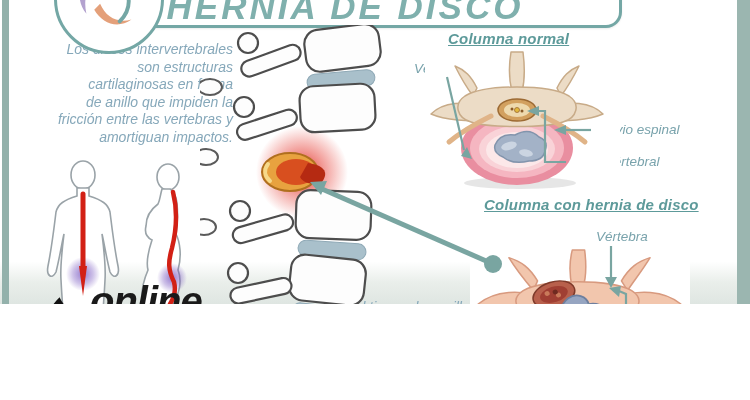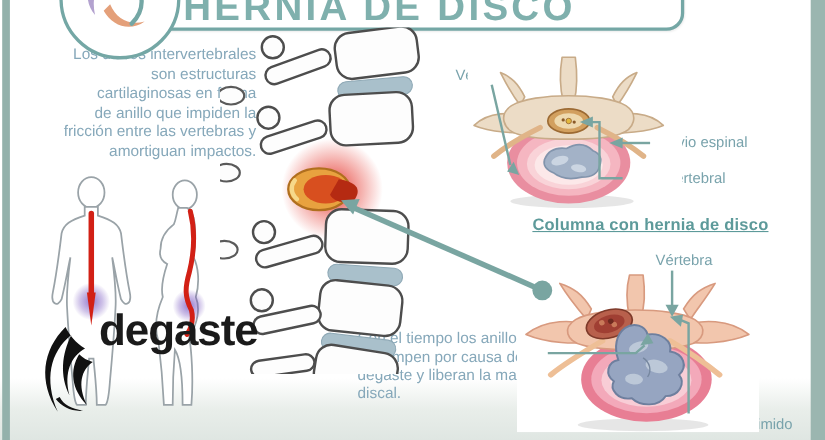--- a/index.html
+++ b/index.html
@@ -1,19 +1,20 @@
 <!DOCTYPE html>
 <html><head>
 <meta charset="utf-8">
 <style>
   html,body{margin:0;padding:0;background:#fff;}
   .stage{
-    position:relative;width:750px;height:400px;overflow:hidden;
+    position:relative;width:750px;height:304px;overflow:hidden;
     background:linear-gradient(180deg,#ffffff 0%,#ffffff 86%,#e9eeea 93%,#dfe6e2 100%);
     font-family:"Liberation Sans",sans-serif;
+    font-style:italic;
   }
   .sidebar-left{position:absolute;left:2px;top:0;width:7px;height:400px;background:#93b1ab;}
   .sidebar-right{position:absolute;right:0;top:0;width:13px;height:400px;background:#9bb6b0;}
 
   .header-box{
     position:absolute;left:68px;top:-34px;width:548px;height:56px;
     background:#fff;border:3px solid #74a7a5;border-radius:16px;
     box-shadow:0 1px 2px rgba(0,0,0,.08);
   }
   .header-title{
@@ -231,20 +232,21 @@
 
     <path d="M96,52 C104,46 114,50 116,58 C128,56 138,64 136,74 C148,76 152,88 144,96
              C150,104 144,116 132,116 C126,126 110,126 102,118 C90,120 82,110 86,102
              C78,96 80,84 90,82 C86,70 88,58 96,52 Z" fill="#96a5c1" stroke="#6e7f9e" stroke-width="1.8"></path>
     <ellipse cx="108" cy="70" rx="9" ry="5" fill="#bcc8d8" transform="rotate(-20 108 70)"></ellipse>
     <ellipse cx="124" cy="88" rx="10" ry="6" fill="#bcc8d8" transform="rotate(15 124 88)"></ellipse>
     <ellipse cx="104" cy="100" rx="8" ry="5" fill="#bcc8d8" transform="rotate(5 104 100)"></ellipse>
     <path d="M112,80 C118,84 120,92 116,98" stroke="#76879f" stroke-width="1.2" fill="none"></path>
   </svg>
 
+  <div class="section-heading heading-normal">Columna normal</div>
   <div class="section-heading heading-hernia">Columna con hernia de disco</div>
 
   <div class="anat-label lbl-n-vertebra">Vértebra</div>
   <div class="anat-label lbl-n-nervio">Nervio espinal</div>
   <div class="anat-label lbl-n-canal">Canal vértebral</div>
   <div class="anat-label lbl-h-vertebra">Vértebra</div>
   <div class="anat-label lbl-h-nervio">Nervio comprimido</div>
 
   <div class="caption-text">Con el tiempo los anillos
 se rompen por causa del
@@ -275,17 +277,17 @@
     </g>
   </svg>
 
   <div class="brand">
     <svg class="brand-flame" width="62" height="94" viewBox="0 0 70 95">
       <path d="M30,6 C6,30 2,62 22,93 C8,60 14,32 36,14 C26,34 24,56 34,76 C28,52 36,36 50,28 C40,22 34,14 30,6 Z" fill="#111111"></path>
       <path d="M44,34 C34,50 36,70 52,86 C42,66 46,50 58,42 C52,40 48,38 44,34 Z" fill="#111111"></path>
       <path d="M20,80 C26,88 36,93 48,92 C36,90 28,86 24,78 Z" fill="#111111"></path>
     </svg>
     <div class="brand-text">
-      <div class="brand-line2">degaste</div>
+      <div class="brand-line2">online</div>
     </div>
   </div>
 
 </div>
 
 </body></html>

